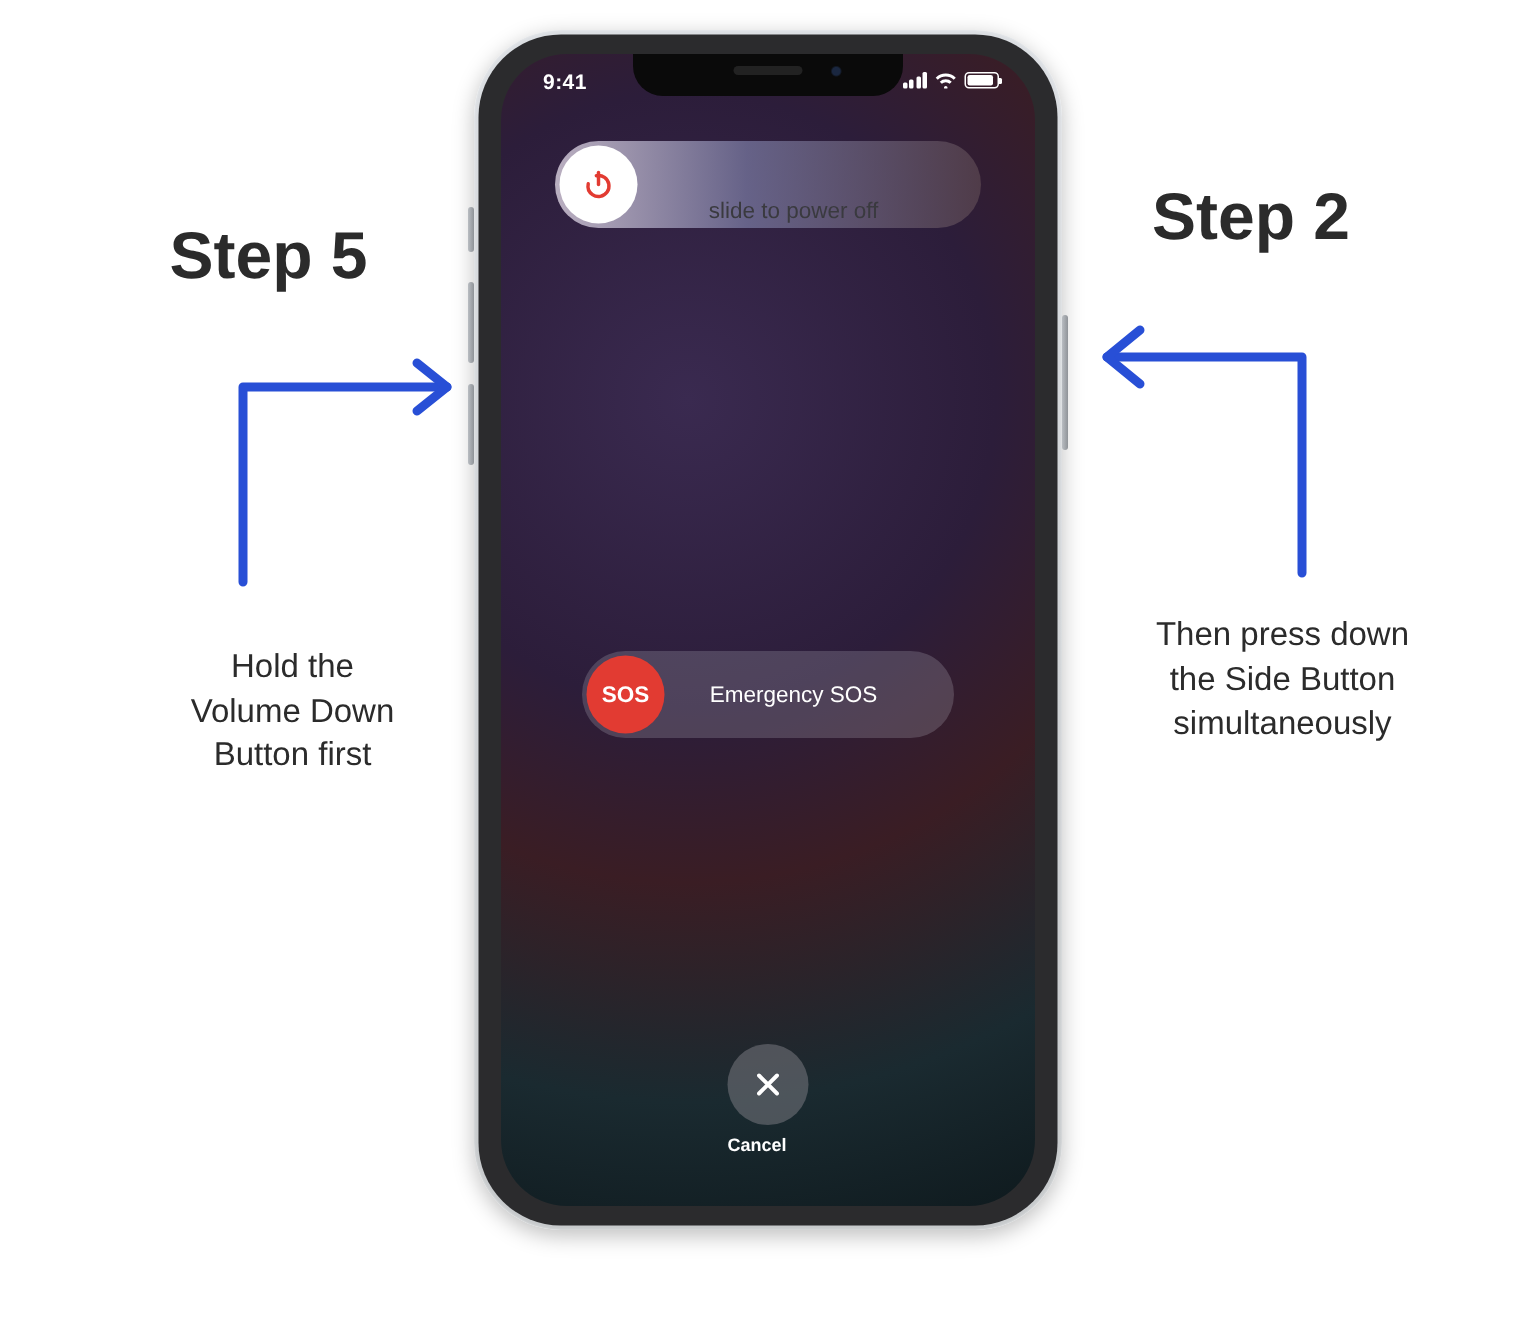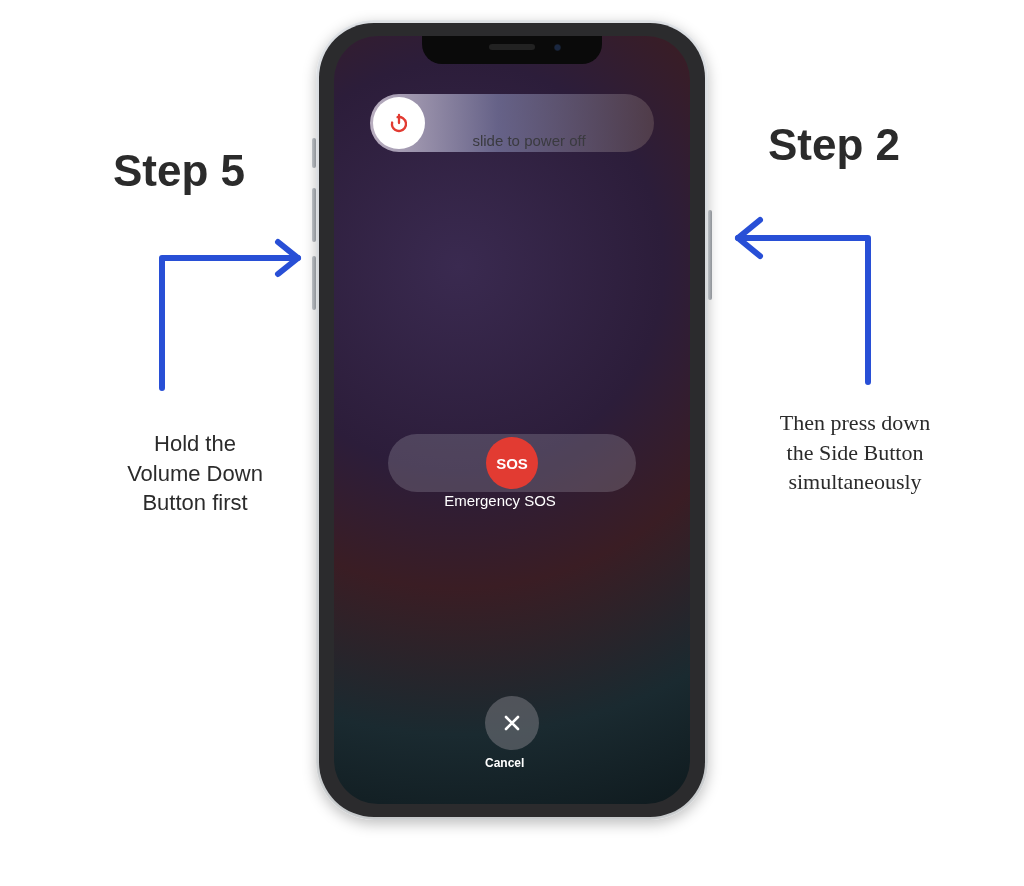--- a/index.html
+++ b/index.html
@@ -94,21 +94,20 @@
 
   .slider.medical{
     left:54px; right:54px; top:320px;
     background:rgba(200,200,210,.22);
     backdrop-filter:blur(2px);
   }
   .slider.medical .lbl{ color:#fff;}
   .slider.sos{
     left:54px; right:54px; top:398px;
     background:rgba(200,200,210,.22);
-    flex-direction:column;
   }
   .slider.sos .knob{ background:#e23b32; color:#fff; font-weight:700; font-size:15px;}
   .slider.sos .lbl{ color:#fff;}
 
   .cancel{
     position:absolute; bottom:34px; left:50%; transform:translateX(-50%);
     width:54px; text-align:left;
   }
   .cancel .btn{
     width:54px;height:54px;border-radius:50%;
@@ -140,20 +139,39 @@
   <div class="hw vol-up"></div>
   <div class="hw vol-dn"></div>
   <div class="hw side"></div>
 
   <div class="screen">
     <div class="notch">
       <div class="spk"></div>
         <div class="cam"></div>
     </div>
 
+    <div class="statusbar">
+      <div class="time">9:41</div>
+      <div class="icons">
+        <div class="sig">
+            <span></span>
+            <span></span>
+            <span></span>
+            <span></span>
+          </div>
+        <div class="wifi">
+          <svg viewBox="0 0 15 11">
+              <path d="M7.5 9.3a1.2 1.2 0 1 0 0 2.4 1.2 1.2 0 0 0 0-2.4zM3.5 6.5a5.7 5.7 0 0 1 8 0l-1.4 1.4a3.7 3.7 0 0 0-5.2 0zM.8 3.8a9.5 9.5 0 0 1 13.4 0L12.8 5.2a7.5 7.5 0 0 0-10.6 0z" fill="#fff"></path>
+            </svg>
+        </div>
+        <div class="bat">
+            <i></i>
+          </div>
+      </div>
+    </div>
 
     <div class="slider poweroff">
       <div class="knob">
         <svg width="24" height="24" viewBox="0 0 24 24" fill="none">
           <circle cx="12" cy="13" r="7" stroke="#e23b32" stroke-width="2.3" stroke-linecap="round" stroke-dasharray="30 8" transform="rotate(-55 12 13)"></circle>
           <line x1="12" y1="4" x2="12" y2="12" stroke="#e23b32" stroke-width="2.3" stroke-linecap="round"></line>
         </svg>
       </div>
       <div class="lbl">slide to power off</div>
     </div>
@@ -186,15 +204,15 @@
 Volume Down
 Button first</div>
 
 <div class="annot h" style="left:768px; top:120px;">Step 2</div>
 <div class="arrow" style="left:718px; top:192px;">
   <svg width="170" height="200">
     <path d="M150 190 L150 46 L20 46" fill="none" stroke="#284fd6" stroke-width="6" stroke-linecap="round" stroke-linejoin="round"></path>
     <path d="M20 46 L42 28 M20 46 L42 64" fill="none" stroke="#284fd6" stroke-width="6" stroke-linecap="round"></path>
   </svg>
 </div>
-<div class="annot p" style="left:740px; top:408px; width:230px; white-space:pre-line;font-family:Liberation Serif, serif;">Then press down
+<div class="annot p" style="left:740px; top:408px; width:230px; white-space:pre-line;">Then press down
 the Side Button
 simultaneously</div>
 
 </body></html>

